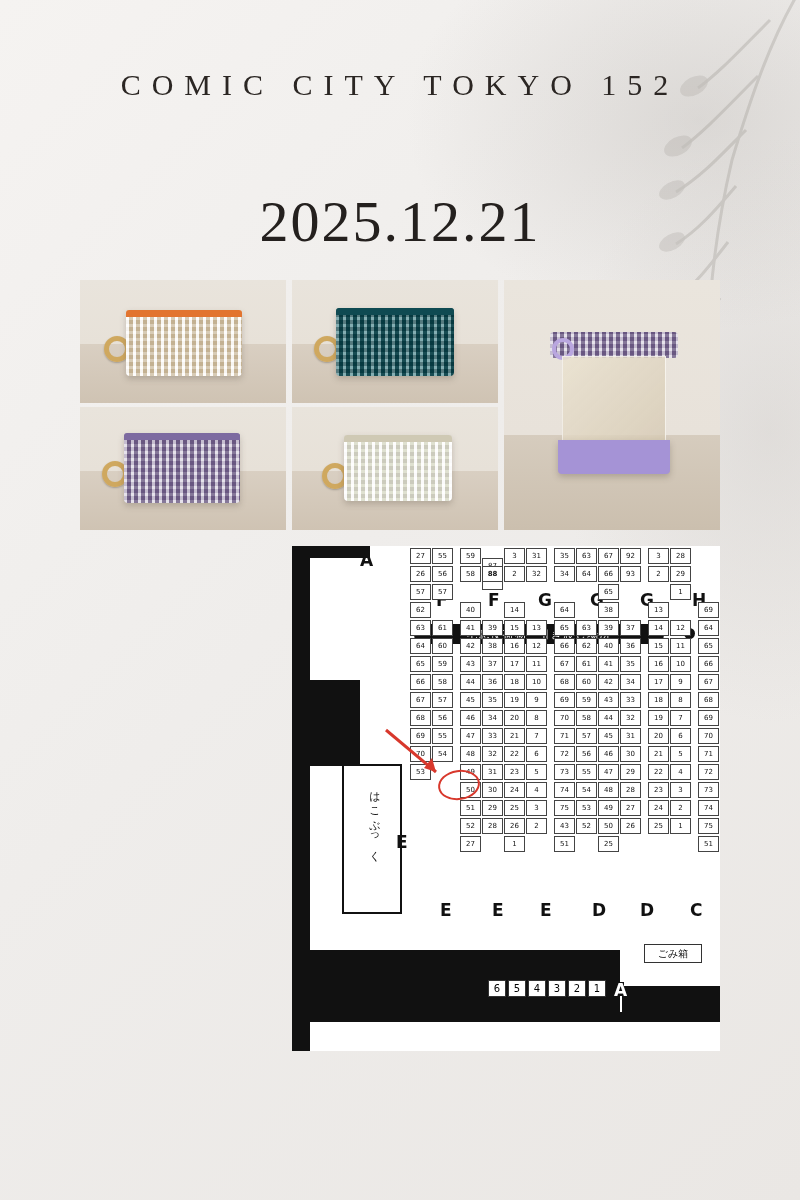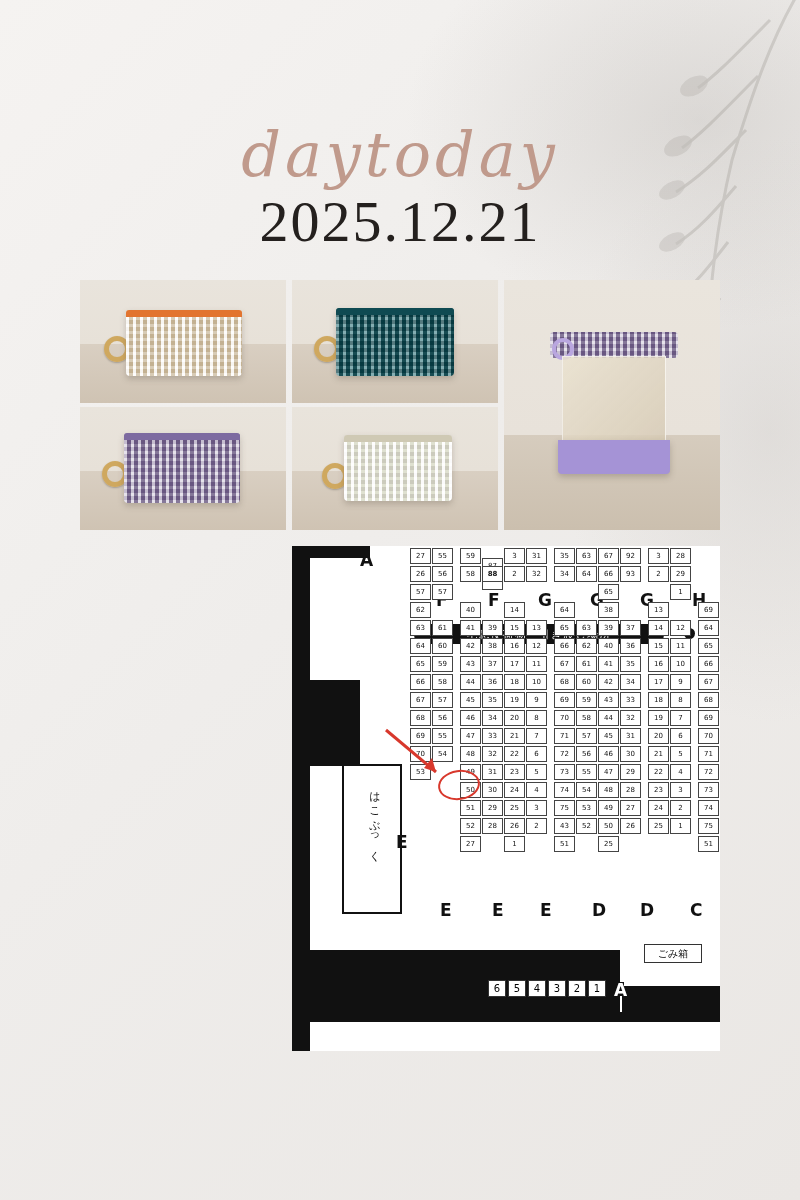--- a/index.html
+++ b/index.html
@@ -207,21 +207,21 @@
       <ellipse cx="224" cy="106" rx="15" ry="9" transform="rotate(-28 224 106)"></ellipse>
       <ellipse cx="208" cy="166" rx="15" ry="9" transform="rotate(-28 208 166)"></ellipse>
       <ellipse cx="202" cy="210" rx="14" ry="8" transform="rotate(-28 202 210)"></ellipse>
       <ellipse cx="202" cy="262" rx="14" ry="8" transform="rotate(-28 202 262)"></ellipse>
       <ellipse cx="200" cy="318" rx="13" ry="8" transform="rotate(-28 200 318)"></ellipse>
       <ellipse cx="198" cy="372" rx="12" ry="7" transform="rotate(-28 198 372)"></ellipse>
       <ellipse cx="196" cy="424" rx="11" ry="7" transform="rotate(-28 196 424)"></ellipse>
     </g>
   </svg>
 
-  <div class="brand">daytoday</div>
+  <div class="event-title">COMIC CITY TOKYO 152</div>
   <div class="date">2025.12.21</div>
 
   <div class="grid-top">
 
     <div class="cell c1">
       <div class="photo">
         <div class="ring" style="left:24px; top:56px;"></div>
         <div class="pouch tw-cream" style="left:46px; top:30px; width:116px; height:66px;">
           <div class="zip" style="background:#e2742f;"></div>
         </div>

